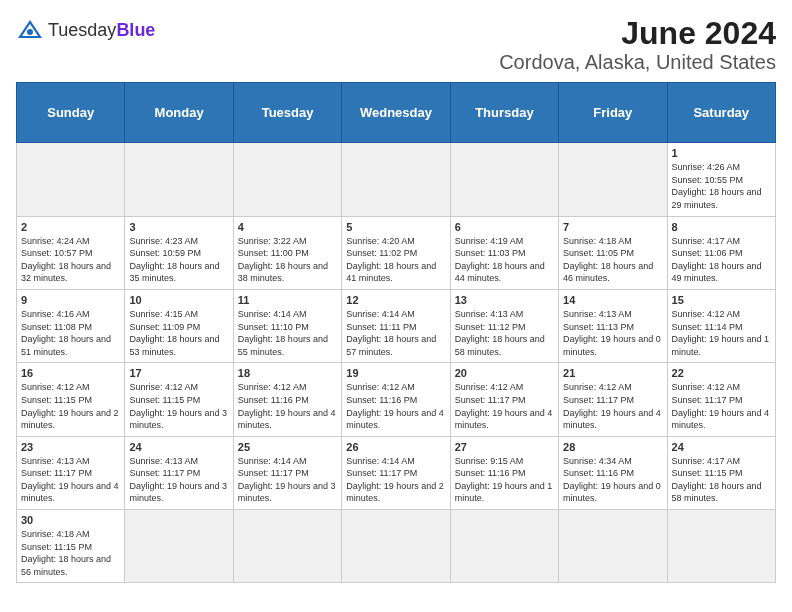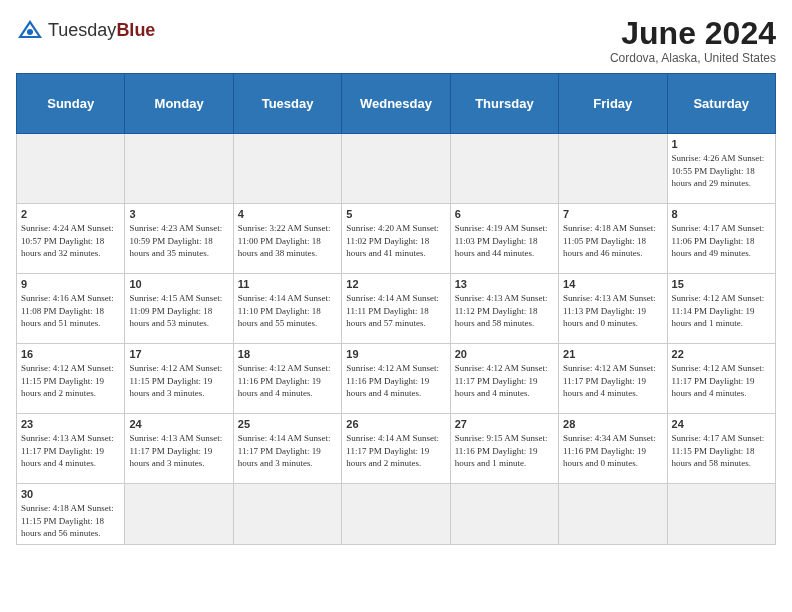--- a/index.html
+++ b/index.html
@@ -21,37 +21,37 @@
       align-items: center;
       gap: 4px;
     }
     .logo-text {
       font-size: 18px;
       font-weight: normal;
       color: #333;
       line-height: 1;
     }
     .logo-text span.general { color: #333; }
-    .logo-text span.blue { color: #7f1d1d; font-weight: bold; }
+    .logo-text span.blue { color: #6d28d9; font-weight: bold; }
     .logo-icon {
       width: 28px;
       height: 28px;
     }
     .title-area {
       text-align: right;
       margin-left: 26px;
     }
     .month-title {
       font-size: 32px;
       font-weight: bold;
       color: #222;
       line-height: 1.1;
     }
     .location-title {
-      font-size: 12px;
+      font-size: 20px;
       color: #555;
     }
     .calendar {
       width: 100%;
       border-collapse: collapse;
       border: 1px solid #ccc;
     }
     .calendar th {
       background-color: #2e75b6;
       color: #fff;
@@ -77,21 +77,20 @@
     .day-number {
       font-weight: bold;
       font-size: 11px;
       margin-bottom: 2px;
       display: block;
     }
     .day-info {
       font-size: 9px;
       line-height: 1.4;
       color: #333;
-      font-family: Liberation Serif, serif;
     }
     .last-row td {
       height: 60px;
     }
   </style>
 </head>
 <body>
 
 <div class="header-area">
   <div class="logo-area">

